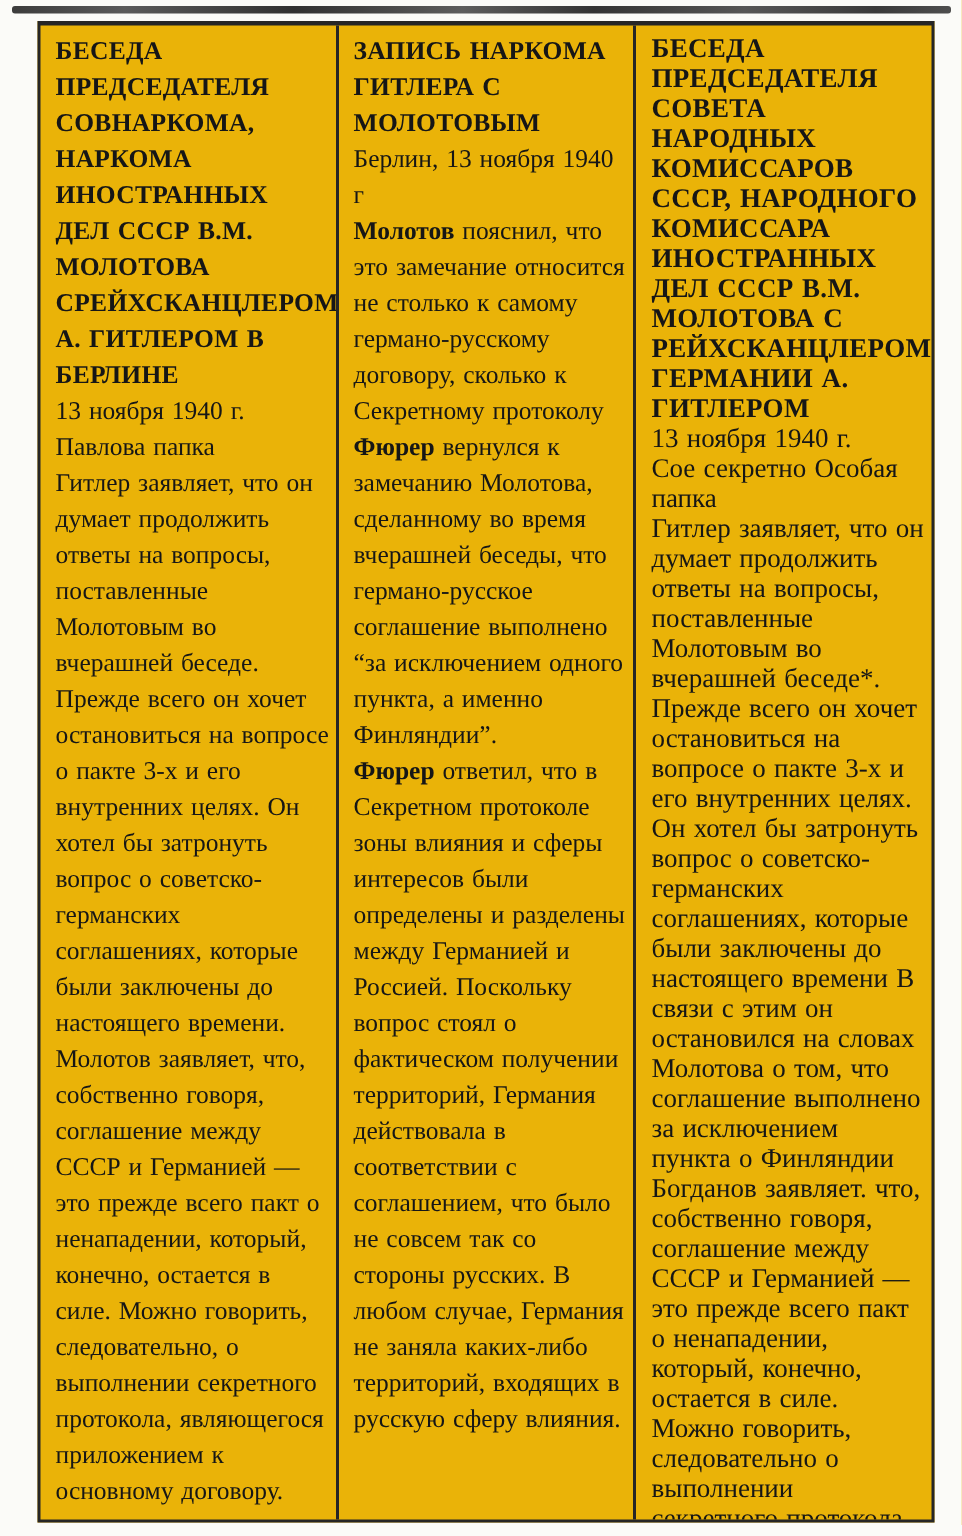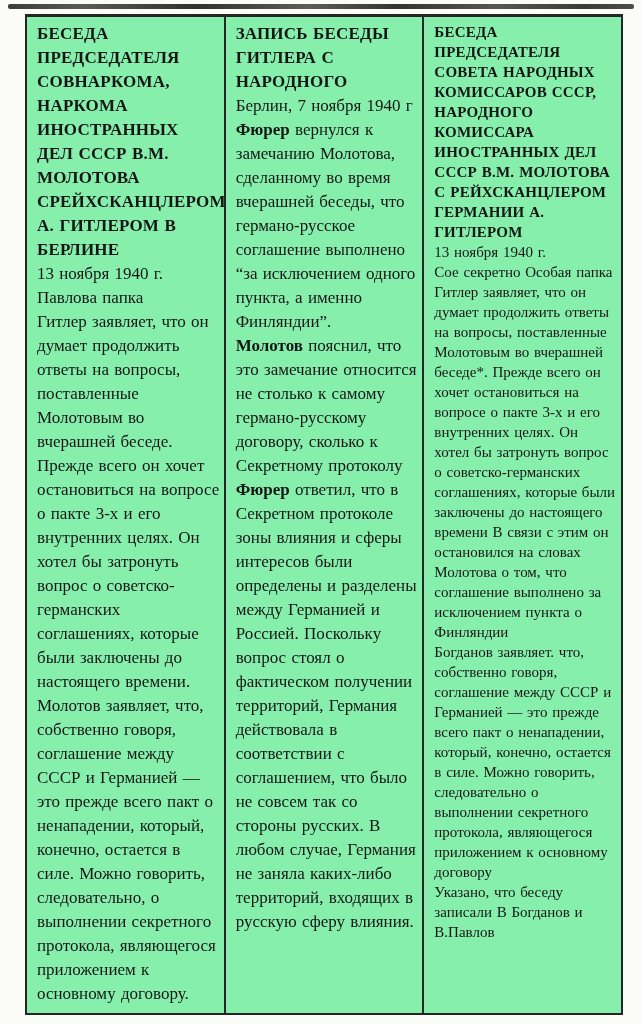--- a/index.html
+++ b/index.html
@@ -16,53 +16,53 @@
     background:linear-gradient(90deg,#3c3c3c,#5a5a5a 12%,#303030 30%,#5d5d5d 48%,#333 62%,#565656 78%,#3a3a3a 92%,#4e4e4e);
     border-radius:2px;
   }
   .doc-table{
     position:absolute;left:25px;top:14px;
     width:598px;height:1001px;
     box-sizing:border-box;
     border:2px solid #262626;
     border-top-width:3px;
     display:flex;
-    background:#86efac;
+    background:#eab308;
   }
   .col{
     flex:1 1 0;
     box-sizing:border-box;
     padding:5px 4px 0 10px;
     overflow:hidden;
   }
   .col + .col{border-left:2px solid #262626;}
   .col-1,.col-2{font-size:17px;line-height:24px;}
-  .col-3{font-size:15px;line-height:20px;}
+  .col-3{font-size:18px;line-height:20px;}
   p.block{margin:0;word-spacing:1px;}
   .heading{font-weight:bold;letter-spacing:0.2px;}
   .b{font-weight:bold;}
 </style>
 </head>
 <body>
 
 <div class="page">
   <div class="scan-top-line"></div>
   <div class="doc-table">
     <div class="col col-1">
         <p class="block heading">БЕСЕДА ПРЕДСЕДАТЕЛЯ СОВНАРКОМА, НАРКОМА ИНОСТРАННЫХ ДЕЛ СССР В.М. МОЛОТОВА СРЕЙХСКАНЦЛЕРОМ А. ГИТЛЕРОМ В БЕРЛИНЕ</p>
         <p class="block">13 ноября 1940 г.</p>
         <p class="block">Павлова папка</p>
         <p class="block">Гитлер заявляет, что он думает продолжить ответы на вопросы, поставленные Молотовым во вчерашней беседе. Прежде всего он хочет остановиться на вопросе о пакте 3-х и его внутренних целях. Он хотел бы затронуть вопрос о советско-германских соглашениях, которые были заключены до настоящего времени.</p>
         <p class="block">Молотов заявляет, что, собственно говоря, соглашение между СССР и Германией — это прежде всего пакт о ненападении, который, конечно, остается в силе. Можно говорить, следовательно, о выполнении секретного протокола, являющегося приложением к основному договору.</p>
       </div>
     <div class="col col-2">
-        <p class="block heading">ЗАПИСЬ БЕСЕДЫ ГИТЛЕРА С НАРОДНОГО</p>
-        <p class="block">Берлин, 7 ноября 1940 г</p>
+        <p class="block heading">ЗАПИСЬ НАРКОМА ГИТЛЕРА С МОЛОТОВЫМ</p>
+        <p class="block">Берлин, 13 ноября 1940 г</p>
+        <p class="block"><span class="b">Молотов</span><span> пояснил, что это замечание относится не столько к самому германо-русскому договору, сколько к Секретному протоколу</span></p>
         <p class="block"><span class="b">Фюрер</span><span> вернулся к замечанию Молотова, сделанному во время вчерашней беседы, что германо-русское соглашение выполнено “за исключением одного пункта, а именно Финляндии”.</span></p>
-        <p class="block"><span class="b">Молотов</span><span> пояснил, что это замечание относится не столько к самому германо-русскому договору, сколько к Секретному протоколу</span></p>
         <p class="block"><span class="b">Фюрер</span><span> ответил, что в Секретном протоколе зоны влияния и сферы интересов были определены и разделены между Германией и Россией. Поскольку вопрос стоял о фактическом получении территорий, Германия действовала в соответствии с соглашением, что было не совсем так со стороны русских. В любом случае, Германия не заняла каких-либо территорий, входящих в русскую сферу влияния.</span></p>
       </div>
     <div class="col col-3">
         <p class="block heading">БЕСЕДА ПРЕДСЕДАТЕЛЯ СОВЕТА НАРОДНЫХ КОМИССАРОВ СССР, НАРОДНОГО КОМИССАРА ИНОСТРАННЫХ ДЕЛ СССР В.М. МОЛОТОВА С РЕЙХСКАНЦЛЕРОМ ГЕРМАНИИ А. ГИТЛЕРОМ</p>
         <p class="block">13 ноября 1940 г.</p>
         <p class="block">Сое  секретно Особая папка</p>
         <p class="block">Гитлер заявляет, что он думает продолжить ответы на вопросы, поставленные Молотовым во вчерашней беседе*. Прежде всего он хочет остановиться на вопросе о пакте 3-х и его внутренних целях. Он хотел бы затронуть вопрос о советско-германских соглашениях, которые были заключены до настоящего времени  В связи с этим он остановился на словах Молотова о том, что соглашение выполнено за исключением пункта о Финляндии</p>
         <p class="block">Богданов заявляет. что, собственно говоря, соглашение между СССР и Германией — это прежде всего пакт о ненападении, который, конечно, остается в силе. Можно говорить, следовательно о выполнении секретного протокола, являющегося приложением к основному договору</p>
         <p class="block">Указано, что беседу записали В Богданов и В.Павлов</p>
       </div>

